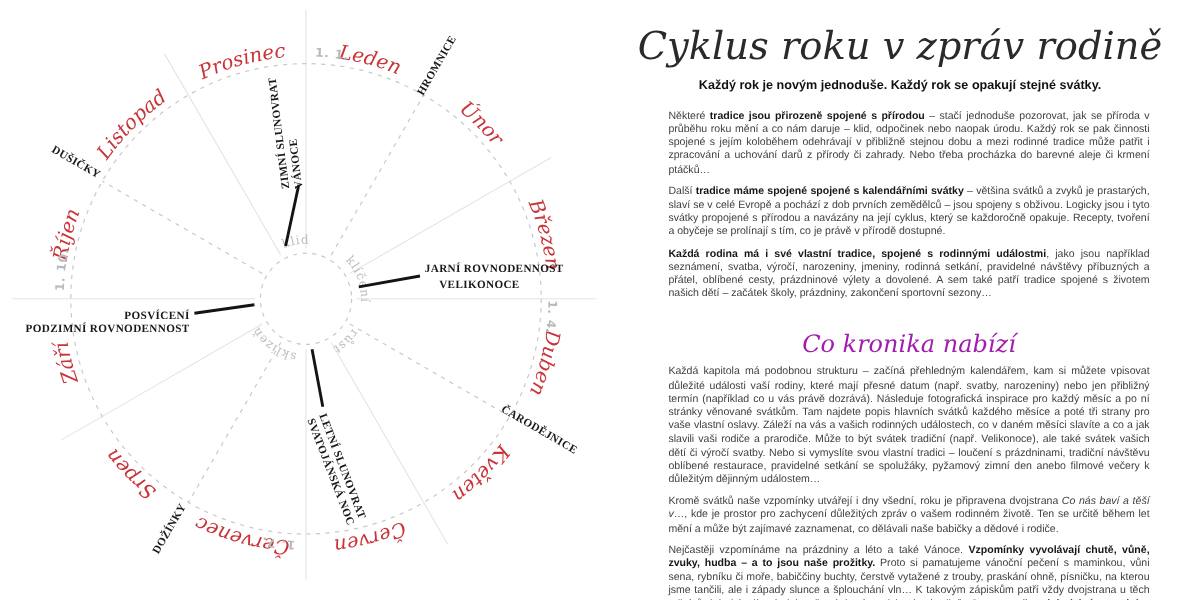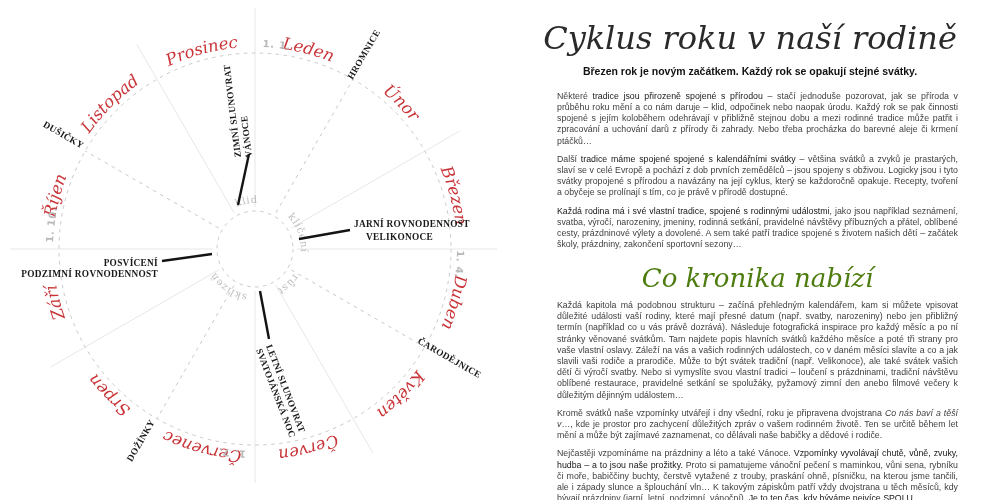--- a/index.html
+++ b/index.html
@@ -22,25 +22,25 @@
   .hol{font-family:"Liberation Serif","DejaVu Serif",serif;font-weight:700;font-size:9.3px;fill:#191919;letter-spacing:.3px;}
 
   
   .title{margin:22px 20px 0;text-align:center;white-space:nowrap;
          font-family:"DejaVu Serif",serif;font-style:italic;font-weight:400;
          font-size:32px;line-height:1.05;color:#2a2a2a;}
   .subtitle{margin:9px 30px 0;text-align:center;font-weight:700;font-size:10.5px;
             line-height:1.25;color:#111;}
   .bodycol{margin:13px 42px 0 57px;}
   .para{font-size:8.8px;line-height:11.2px;color:#3e3e3e;text-align:justify;margin:0 0 7px;}
-  .para .b{font-weight:400;color:#161616;}
+  .para .b{font-weight:700;color:#161616;}
   .para .i{font-style:italic;}
-  .h2{margin:14px 0 7px;text-align:center;white-space:nowrap;
+  .h2{margin:25px 0 7px;text-align:center;white-space:nowrap;
       font-family:"DejaVu Serif",serif;font-style:italic;font-weight:400;
-      font-size:26px;line-height:1.1;color:#4d7c0f;}
+      font-size:20px;line-height:1.1;color:#a21caf;}
 </style>
 </head>
 <body>
 
 <div class="spread">
 
   <div class="page left">
     <svg viewBox="0 0 500 500" width="500" height="500">
       <defs>
         <path id="ringPath" d="M 255 47 A 202 202 0 0 1 457 249 A 202 202 0 0 1 255 451 A 202 202 0 0 1 53 249 A 202 202 0 0 1 255 47"></path>
@@ -130,22 +130,22 @@
         <text class="hol" x="158" y="266" text-anchor="end">POSVÍCENÍ</text>
         <text class="hol" x="158" y="277" text-anchor="end">PODZIMNÍ ROVNODENNOST</text>
       </g>
     </svg>
   </div>
 
   <div class="gutter2"></div>
   <div class="gutter"></div>
 
   <div class="page right">
-    <h1 class="title">Cyklus roku v naší rodině</h1>
-    <p class="subtitle">Březen rok je novým začátkem. Každý rok se opakují stejné svátky.</p>
+    <h1 class="title">Cyklus roku v zpráv rodině</h1>
+    <p class="subtitle">Každý rok je novým jednoduše. Každý rok se opakují stejné svátky.</p>
     <div class="bodycol">
       <p class="para"><span>Některé </span><span class="b">tradice jsou přirozeně spojené s přírodou</span><span> – stačí jednoduše pozorovat, jak se příroda v průběhu roku mění a co nám daruje – klid, odpočinek nebo naopak úrodu. Každý rok se pak činnosti spojené s jejím koloběhem odehrávají v přibližně stejnou dobu a mezi rodinné tradice může patřit i zpracování a uchování darů z přírody či zahrady. Nebo třeba procházka do barevné aleje či krmení ptáčků…</span></p>
       <p class="para"><span>Další </span><span class="b">tradice máme spojené spojené s kalendářními svátky</span><span> – většina svátků a zvyků je prastarých, slaví se v celé Evropě a pochází z dob prvních zemědělců – jsou spojeny s obživou. Logicky jsou i tyto svátky propojené s přírodou a navázány na její cyklus, který se každoročně opakuje. Recepty, tvoření a obyčeje se prolínají s tím, co je právě v přírodě dostupné.</span></p>
       <p class="para"><span class="b">Každá rodina má i své vlastní tradice, spojené s rodinnými událostmi</span><span>, jako jsou například seznámení, svatba, výročí, narozeniny, jmeniny, rodinná setkání, pravidelné návštěvy příbuzných a přátel, oblíbené cesty, prázdninové výlety a dovolené. A sem také patří tradice spojené s životem našich dětí – začátek školy, prázdniny, zakončení sportovní sezony…</span></p>
       <h2 class="h2">Co kronika nabízí</h2>
       <p class="para"><span>Každá kapitola má podobnou strukturu – začíná přehledným kalendářem, kam si můžete vpisovat důležité události vaší rodiny, které mají přesné datum (např. svatby, narozeniny) nebo jen přibližný termín (například co u vás právě dozrává). Následuje fotografická inspirace pro každý měsíc a po ní stránky věnované svátkům. Tam najdete popis hlavních svátků každého měsíce a poté tři strany pro vaše vlastní oslavy. Záleží na vás a vašich rodinných událostech, co v daném měsíci slavíte a co a jak slavili vaši rodiče a prarodiče. Může to být svátek tradiční (např. Velikonoce), ale také svátek vašich dětí či výročí svatby. Nebo si vymyslíte svou vlastní tradici – loučení s prázdninami, tradiční návštěvu oblíbené restaurace, pravidelné setkání se spolužáky, pyžamový zimní den anebo filmové večery k důležitým dějinným událostem…</span></p>
       <p class="para"><span>Kromě svátků naše vzpomínky utvářejí i dny všední, roku je připravena dvojstrana </span><span class="i">Co nás baví a těší v</span><span>…, kde je prostor pro zachycení důležitých zpráv o vašem rodinném životě. Ten se určitě během let mění a může být zajímavé zaznamenat, co dělávali naše babičky a dědové i rodiče.</span></p>
       <p class="para"><span>Nejčastěji vzpomínáme na prázdniny a léto a také Vánoce. </span><span class="b">Vzpomínky vyvolávají chutě, vůně, zvuky, hudba – a to jsou naše prožitky.</span><span> Proto si pamatujeme vánoční pečení s maminkou, vůni sena, rybníku či moře, babiččiny buchty, čerstvě vytažené z trouby, praskání ohně, písničku, na kterou jsme tančili, ale i západy slunce a šplouchání vln… K takovým zápiskům patří vždy dvojstrana u těch měsíců, kdy bývají prázdniny (jarní, letní, podzimní, vánoční). </span><span class="b">Je to ten čas, kdy býváme nejvíce SPOLU.</span></p>
     </div>
   </div>

